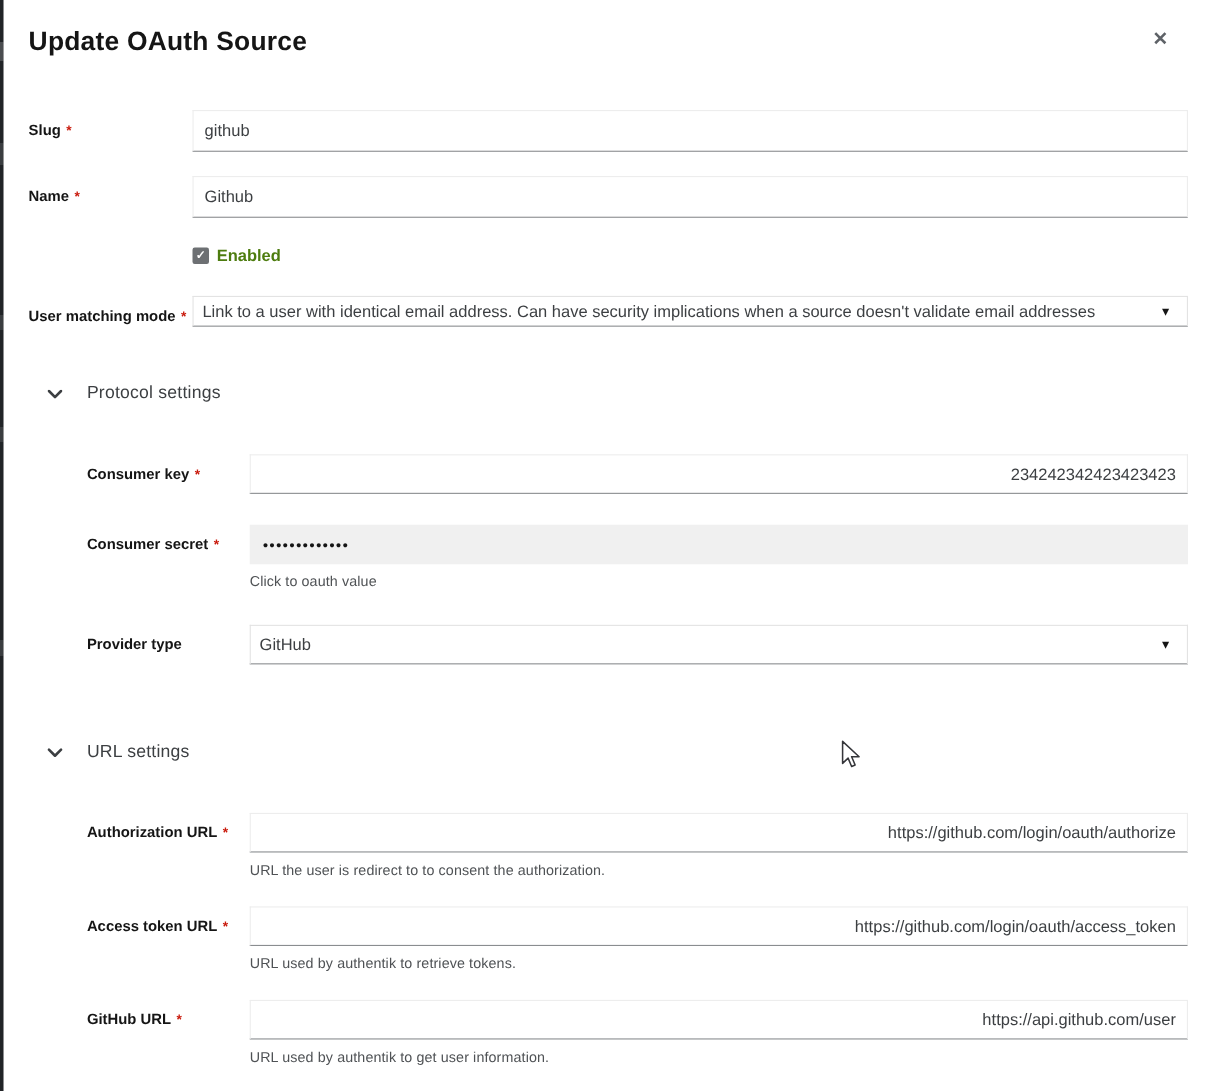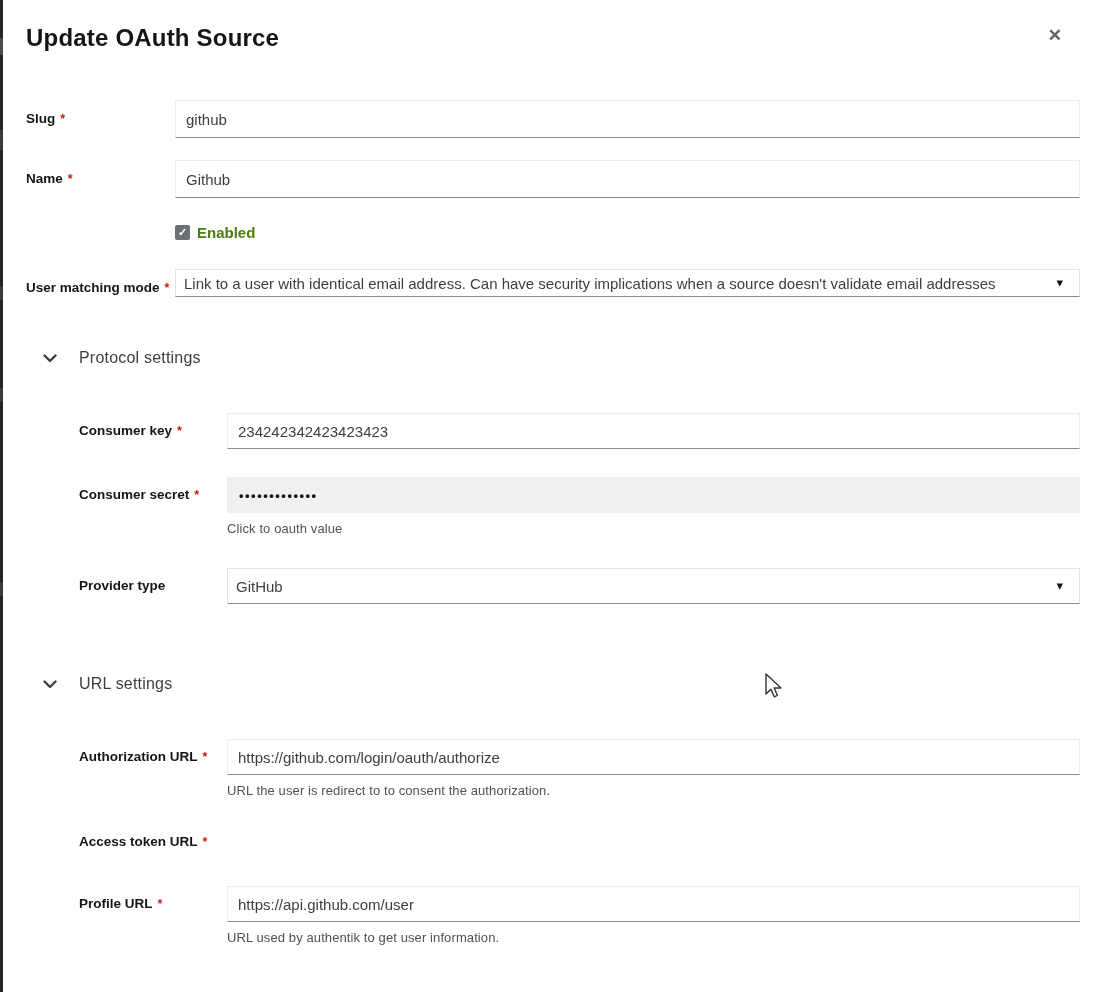--- a/index.html
+++ b/index.html
@@ -81,21 +81,21 @@
   .section-body { margin-left: 53px; margin-top: 46px; }
 
   .s-row { display: grid; grid-template-columns: 148px 1fr; margin-top: 18px; }
   .s-row + .s-row { margin-top: 28px; }
   .s-label { font-size: 13.5px; font-weight: 600; color: #151515; line-height: 36px; align-self: start; white-space: nowrap; }
   .s-input {
     width: 100%; height: 36px;
     border: 1px solid #ededed; border-bottom: 1px solid #8a8d90;
     background: #ffffff; padding: 0 10px;
     font-family: "Liberation Sans", sans-serif;
-    font-size: 15px; color: #3c3f42; outline: none;
+    font-size: 15px; color: #3c3f42; outline: none; text-align: right;
   }
   .masked-input {
     width: 100%; height: 36px; border: none;
     background: #f0f0f0; padding: 0 12px;
     font-family: "Liberation Sans", sans-serif;
     font-size: 13px; font-weight: 700; letter-spacing: 1.5px; color: #151515;
     outline: none; cursor: pointer;
   }
   .helper { font-size: 13px; color: #4f5255; margin-top: 8px; letter-spacing: 0.1px; }
 
@@ -204,25 +204,29 @@
           <div>
             <input class="s-input" type="text" value="https://github.com/login/oauth/authorize" style="">
             <div class="helper">URL the user is redirect to to consent the authorization.</div>
           </div>
         </div>
 
         <div class="s-row url-row">
           <div class="s-label">
             <span>Access token URL</span><span class="req">*</span>
           </div>
+          <div>
+            <input class="s-input" type="text" value="https://github.com/login/oauth/access_token" style="">
+            <div class="helper">URL used by authentik to retrieve tokens.</div>
+          </div>
         </div>
 
         <div class="s-row url-row">
           <div class="s-label">
-            <span>Profile URL</span><span class="req">*</span>
+            <span>GitHub URL</span><span class="req">*</span>
           </div>
           <div>
             <input class="s-input" type="text" value="https://api.github.com/user" style="">
             <div class="helper">URL used by authentik to get user information.</div>
           </div>
         </div>
 
       </div>
     </div>
 

